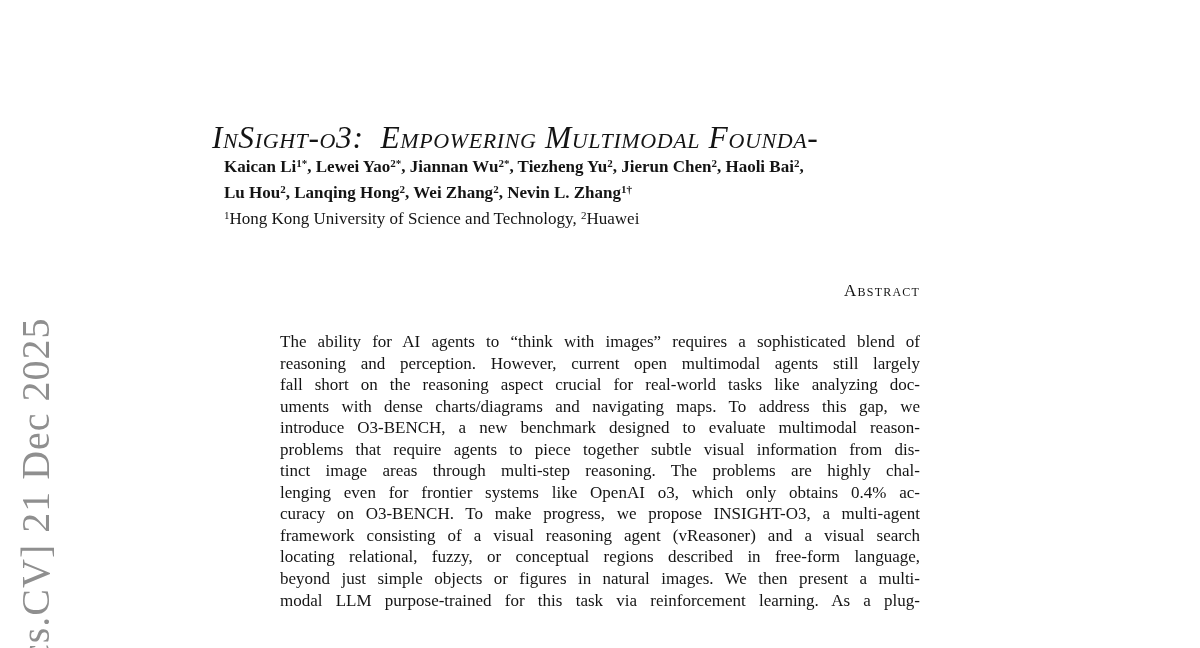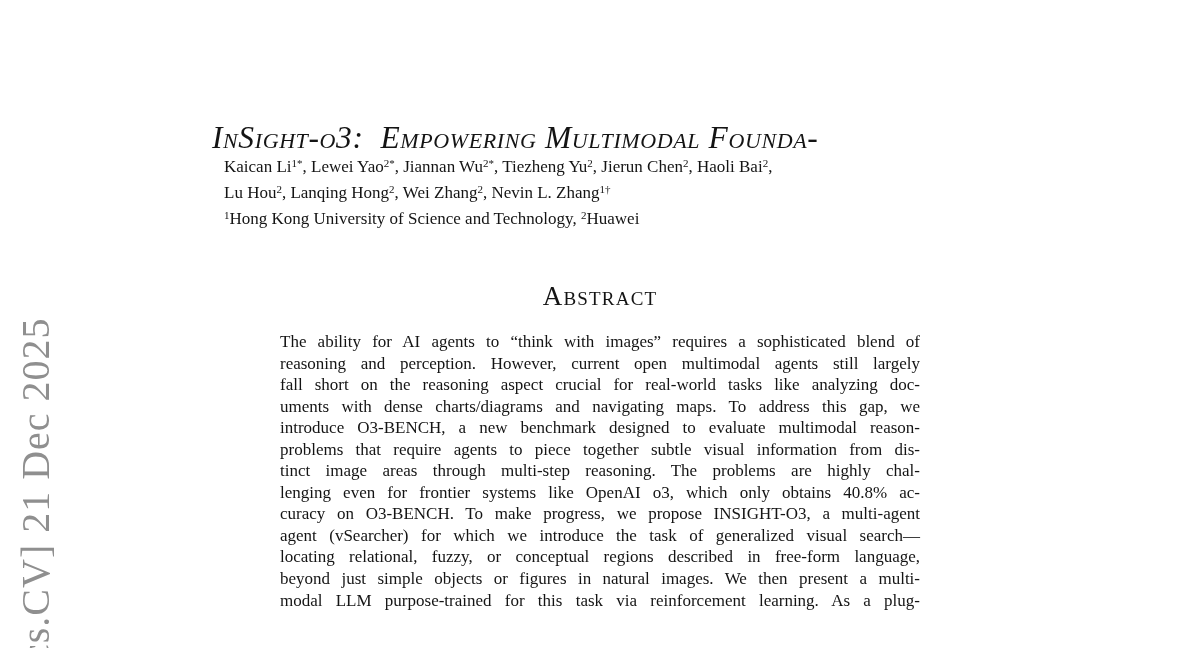--- a/index.html
+++ b/index.html
@@ -33,32 +33,32 @@
     white-space: pre-wrap;
     font-style: italic;
   }
   .authors {
     position: absolute;
     left: 224px; top: 152px;
     width: 760px;
     font-size: 17px;
     line-height: 23px;
   }
-  .authors .bold-line { font-weight: normal; }
+  .authors .bold-line { font-weight: bold; }
   .sup {
     font-size: 11px;
     vertical-align: 0.45em;
     letter-spacing: 0;
   }
   .abstract-heading {
     position: absolute;
     left: 280px; top: 281px;
     width: 640px;
-    text-align: center;
-    font-size: 27px;
+    text-align: right;
+    font-size: 17px;
     font-variant: small-caps;
     letter-spacing: 1.2px;
   }
   .abstract {
     position: absolute;
     left: 280px; top: 331px;
     width: 640px;
     font-size: 17px;
     line-height: 21.55px;
   }
@@ -88,19 +88,19 @@
 <div class="abstract-heading">Abstract</div>
 
 <div class="abstract">
     <div class="abs-line">The ability for AI agents to “think with images” requires a sophisticated blend of</div>
     <div class="abs-line">reasoning and perception.  However, current open multimodal agents still largely</div>
     <div class="abs-line">fall short on the reasoning aspect crucial for real-world tasks like analyzing doc-</div>
     <div class="abs-line">uments with dense charts/diagrams and navigating maps.  To address this gap, we</div>
     <div class="abs-line">introduce O3-BENCH, a new benchmark designed to evaluate multimodal reason-</div>
     <div class="abs-line">problems that require agents to piece together subtle visual information from dis-</div>
     <div class="abs-line">tinct image areas through multi-step reasoning.  The problems are highly chal-</div>
-    <div class="abs-line">lenging even for frontier systems like OpenAI o3, which only obtains 40.8% ac-</div>
+    <div class="abs-line">lenging even for frontier systems like OpenAI o3, which only obtains 0.4% ac-</div>
     <div class="abs-line">curacy on O3-BENCH. To make progress, we propose INSIGHT-O3, a multi-agent</div>
-    <div class="abs-line">agent (vSearcher) for which we introduce the task of generalized visual search—</div>
+    <div class="abs-line">framework consisting of a visual reasoning agent (vReasoner) and a visual search</div>
     <div class="abs-line">locating relational, fuzzy, or conceptual regions described in free-form language,</div>
     <div class="abs-line">beyond just simple objects or figures in natural images.  We then present a multi-</div>
     <div class="abs-line">modal LLM purpose-trained for this task via reinforcement learning.  As a plug-</div>
   </div>
 
 </body></html>

